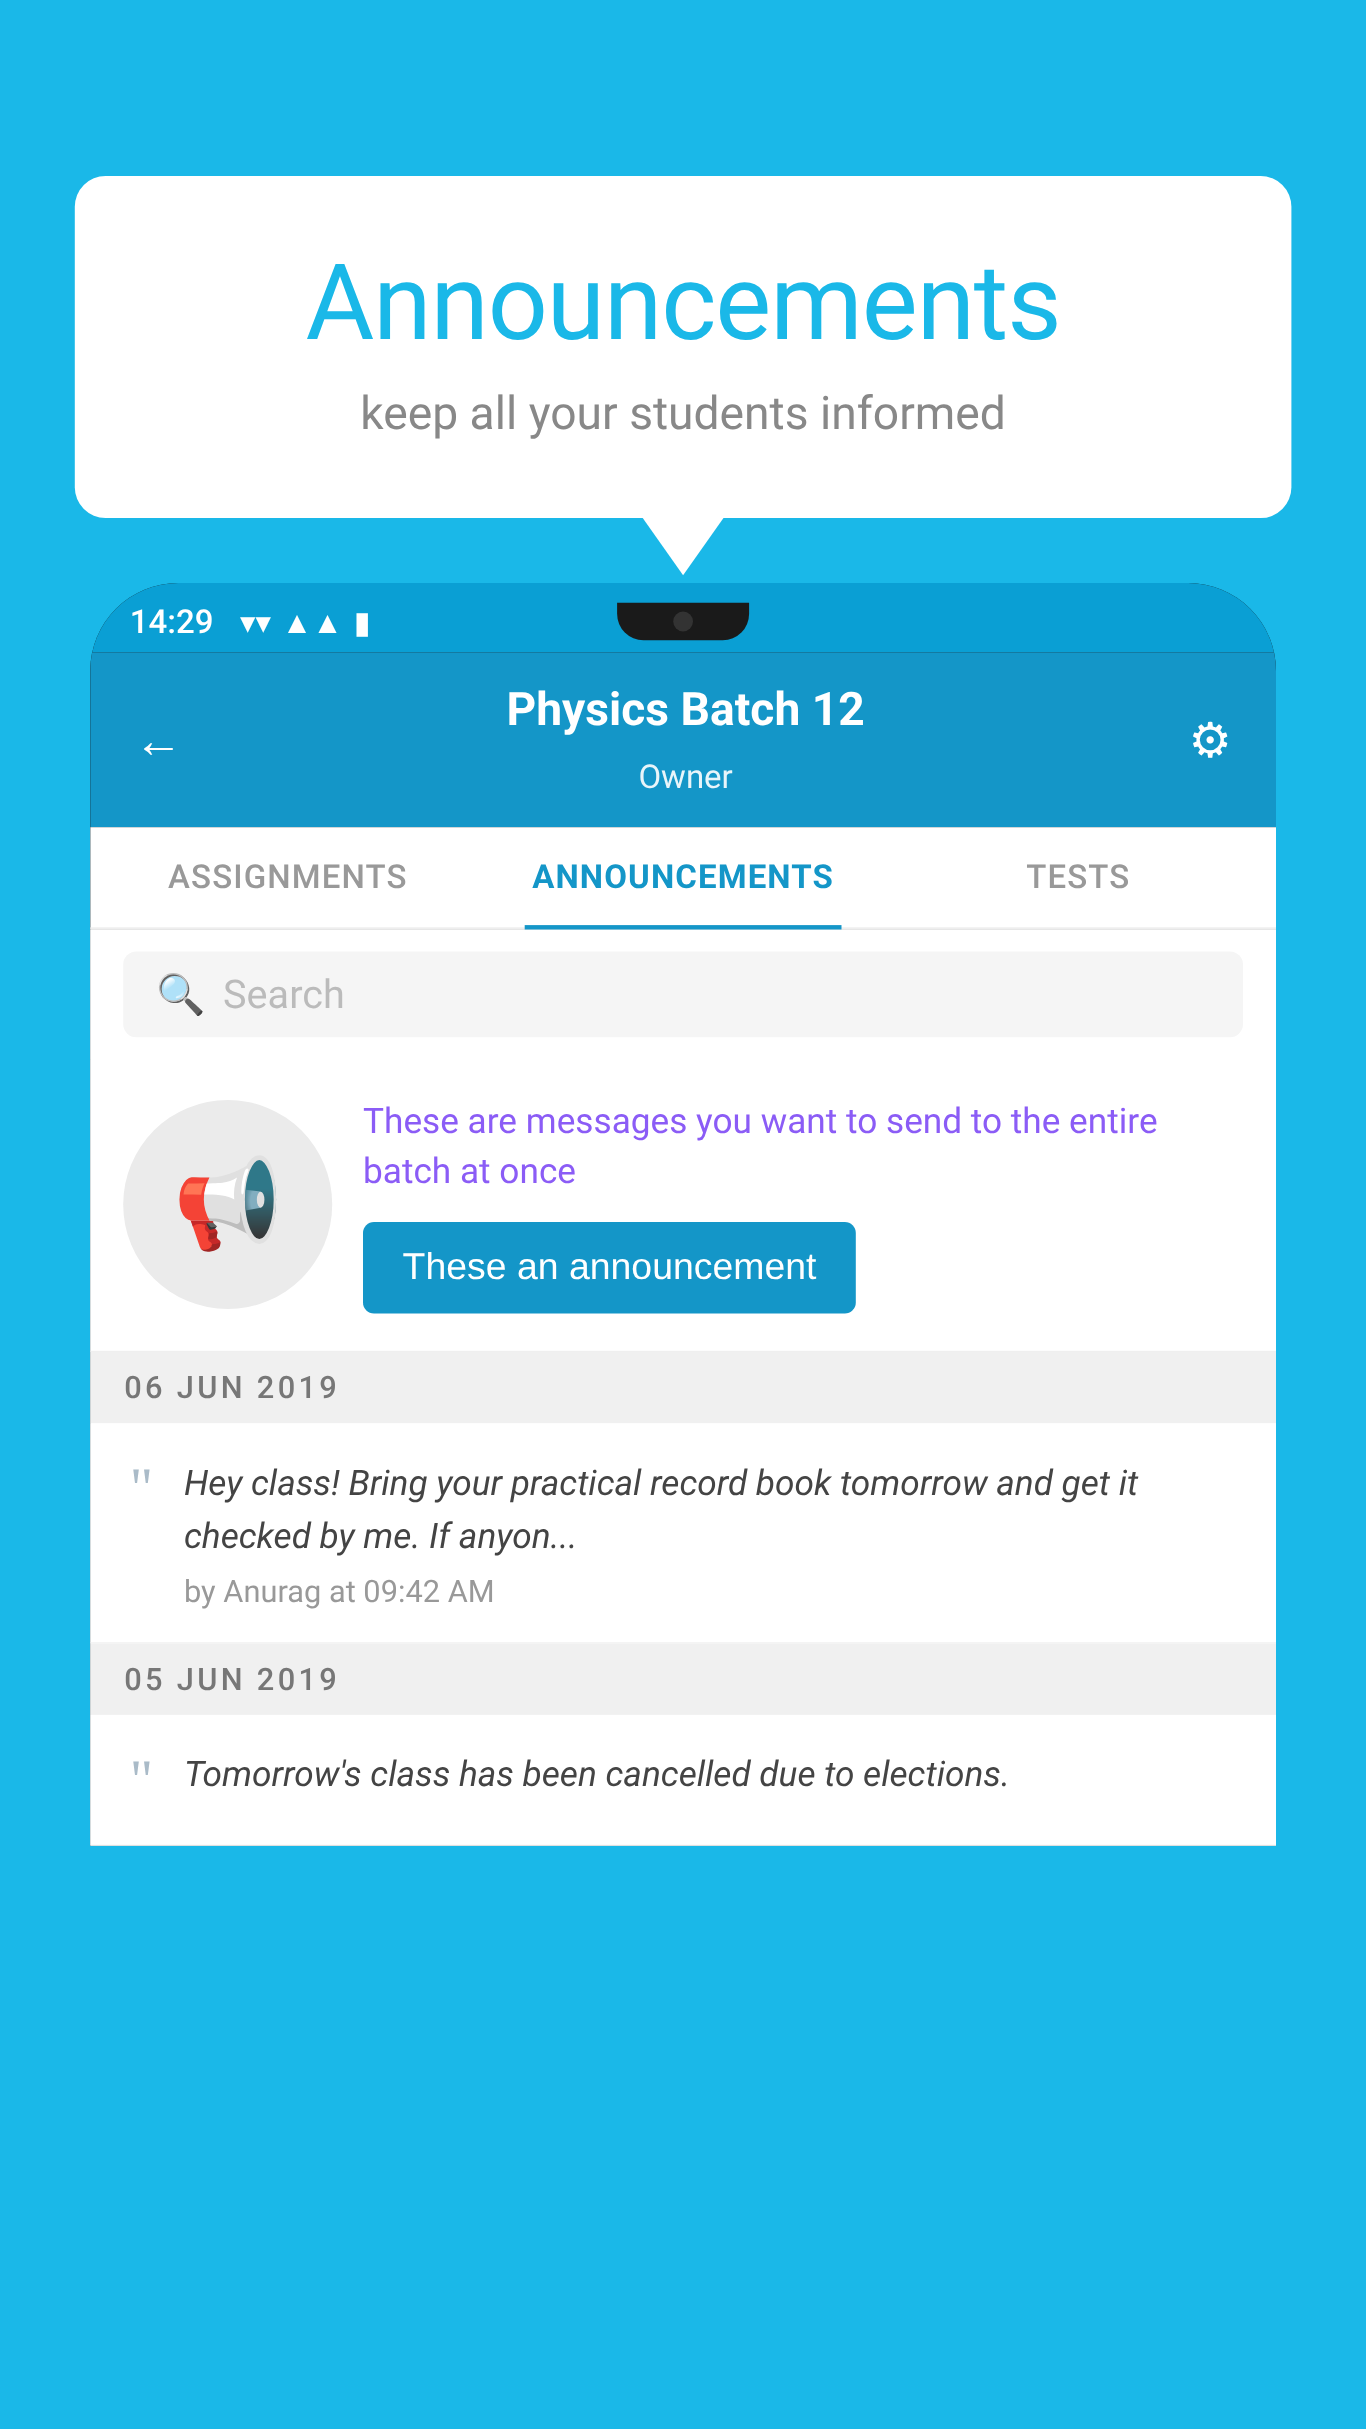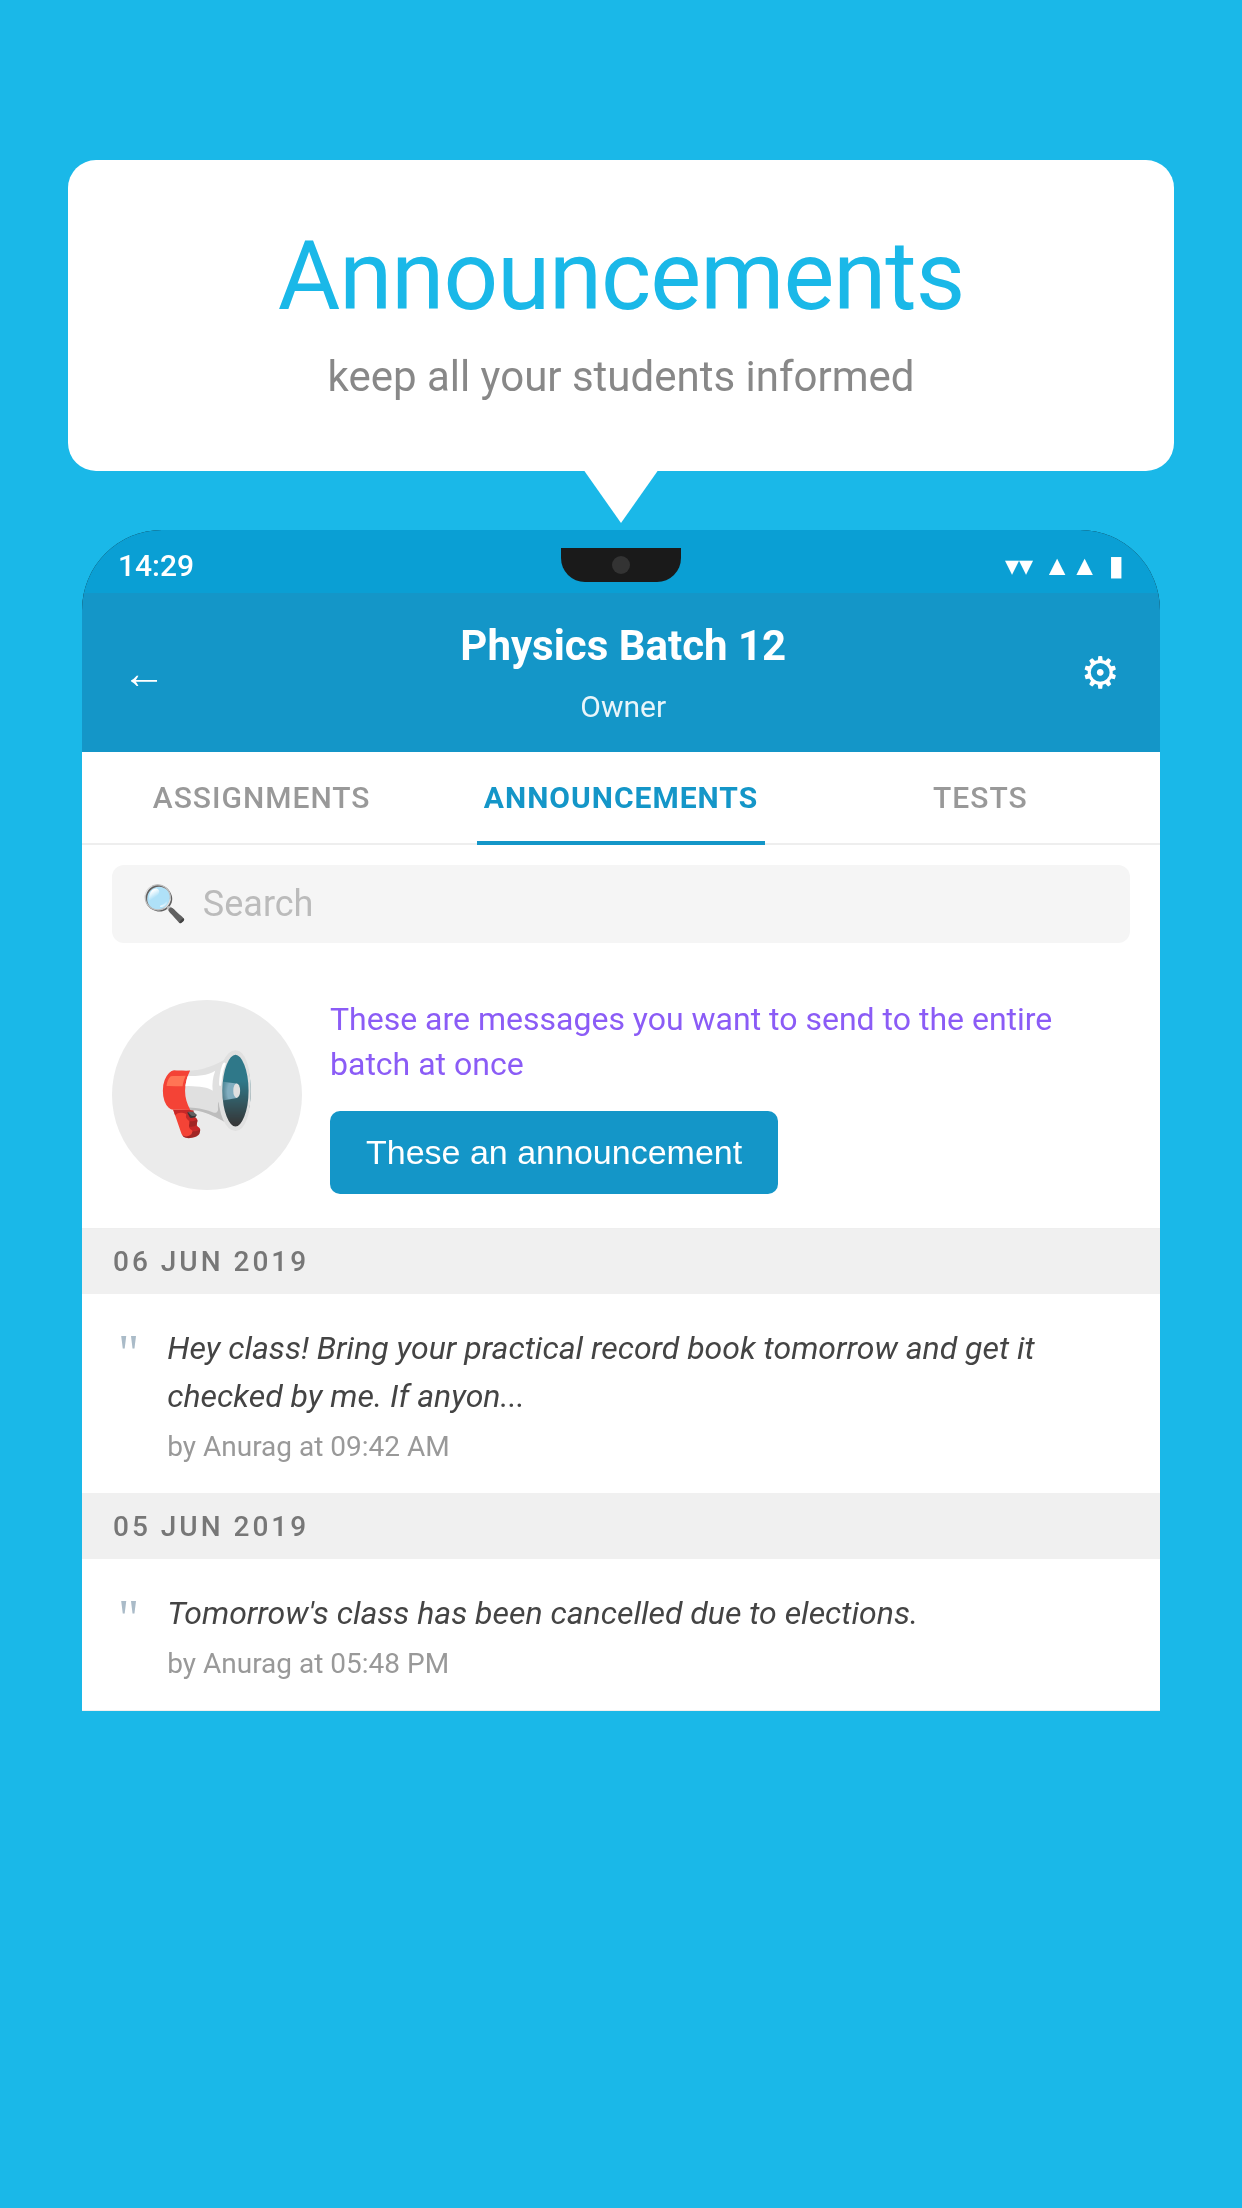--- a/index.html
+++ b/index.html
@@ -62,24 +62,24 @@
       top: 530px;
       left: 82px;
       right: 82px;
       bottom: 0;
     }
 
     
     .status-bar {
       background: #0a9fd4;
       display: flex;
-      justify-content: space-between;
       align-items: center;
       padding: 18px 36px 10px 36px;
       border-radius: 72px 72px 0 0;
+      gap: 24px;
     }
 
     .status-time {
       color: white;
       font-size: 30px;
       font-weight: 500;
     }
 
     .status-icons {
       display: flex;
@@ -403,19 +403,18 @@
       </div>
 
       <div class="date-divider">
         <span>05  JUN  2019</span>
       </div>
 
       <div class="announcement-item">
         <div class="quote-icon">"</div>
         <div class="announcement-content">
           <div class="announcement-text">Tomorrow's class has been cancelled due to elections.</div>
-          <div class="announcement-meta">by Anurag at 05:48 PM</div>
         </div>
       </div>
 
     </div>
   </div>
 </div>
 
 </body></html>

